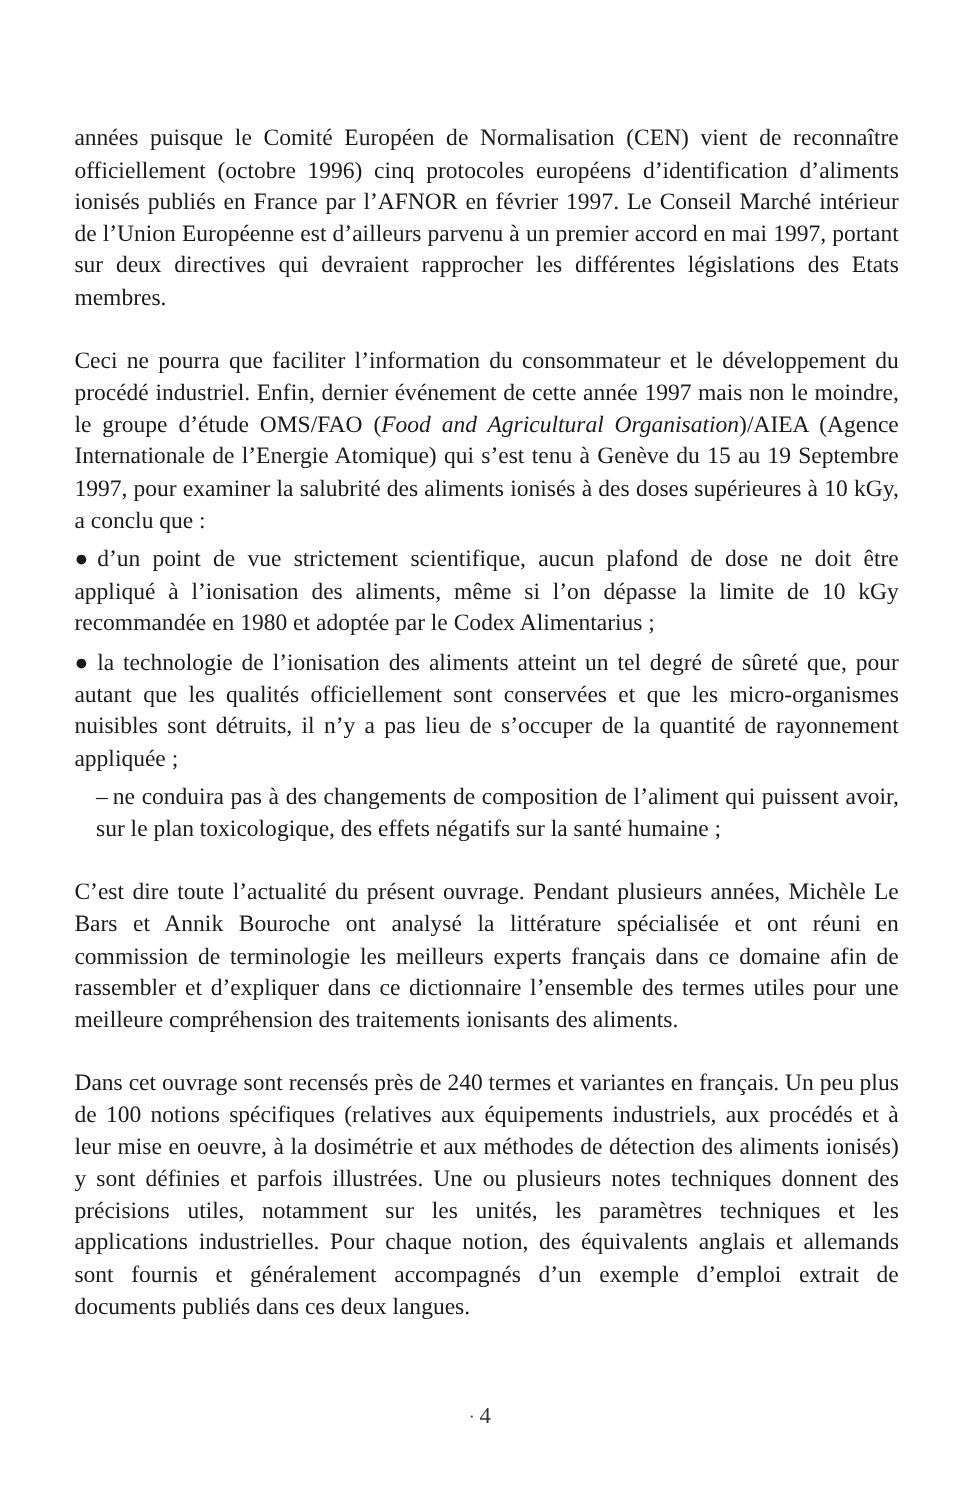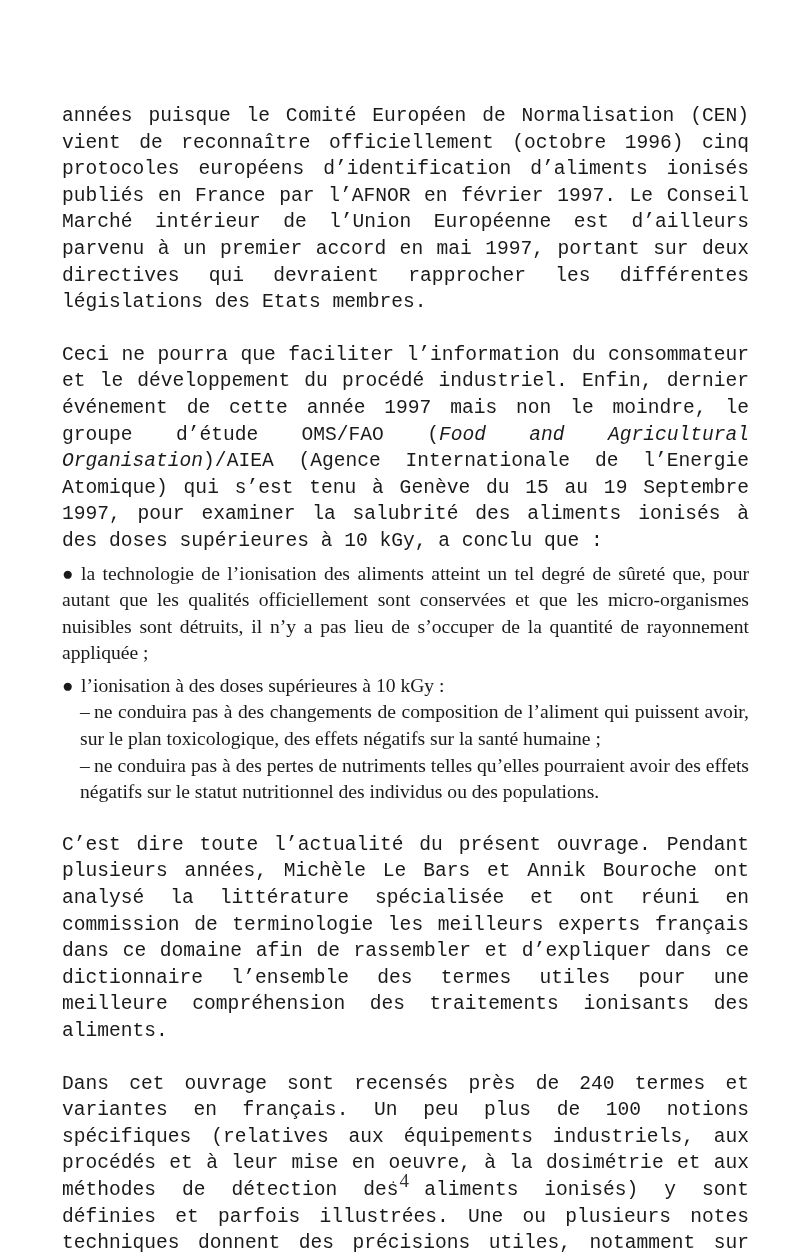--- a/index.html
+++ b/index.html
@@ -21,21 +21,21 @@
     top: 103px;
     width: 687px;
   }
   p, .item, .sub {
     margin: 0;
     font-size: 19.6px;
     line-height: 26.6px;
     text-align: justify;
     hyphens: manual;
   }
-  p.para { margin-bottom: 26px; font-family: Liberation Mono, monospace; }
+  p.para { margin-bottom: 26px; }
   p.para.tight { margin-bottom: 6px; }
   .item {
     position: relative;
     padding-left: 0;
     margin-bottom: 6px;
   }
   .bullet {
     display: inline-block;
     width: 19px;
     font-size: 19px;
@@ -61,32 +61,31 @@
 </style>
 </head>
 <body>
 
 <div class="page">
 
   <p class="para">années puisque le Comité Européen de Normalisation (CEN) vient de reconnaître officiellement (octobre 1996) cinq protocoles européens d’identification d’aliments ionisés publiés en France par l’AFNOR en février 1997. Le Conseil Marché intérieur de l’Union Européenne est d’ailleurs parvenu à un premier accord en mai 1997, portant sur deux directives qui devraient rapprocher les différentes législations des Etats membres.</p>
 
   <p class="para tight"><span>Ceci ne pourra que faciliter l’information du consommateur et le développement du procédé industriel. Enfin, dernier événement de cette année 1997 mais non le moindre, le groupe d’étude OMS/FAO (</span><em>Food and Agricultural Organisation</em><span>)/AIEA (Agence Internationale de l’Energie Atomique) qui s’est tenu à Genève du 15 au 19 Septembre 1997, pour examiner la salubrité des aliments ionisés à des doses supérieures à 10 kGy, a conclu que :</span></p>
 
+  <div class="item">
+    <span class="bullet">●</span><span>d’un point de vue strictement scientifique, aucun plafond de dose ne doit être appliqué à l’ionisation des aliments, même si l’on dépasse la limite de 10 kGy recommandée en 1980 et adoptée par le Codex Alimentarius ;</span>
+  </div>
 
   <div class="item">
     <span class="bullet">●</span><span>la technologie de l’ionisation des aliments atteint un tel degré de sûreté que, pour autant que les qualités officiellement sont conservées et que les micro-organismes nuisibles sont détruits, il n’y a pas lieu de s’occuper de la quantité de rayonnement appliquée ;</span>
   </div>
 
-  <div class="item" style="margin-bottom:0">
-    <span class="bullet">●</span><span>l’ionisation à des doses supérieures à 10 kGy :</span>
-  </div>
 
   <div class="subs">
     <p class="sub"><span class="dash">–</span><span>ne conduira pas à des changements de composition de l’aliment qui puissent avoir, sur le plan toxicologique, des effets négatifs sur la santé humaine ;</span></p>
-    <p class="sub"><span class="dash">–</span><span>ne conduira pas à des pertes de nutriments telles qu’elles pourraient avoir des effets négatifs sur le statut nutritionnel des individus ou des populations.</span></p>
   </div>
 
   <p class="para">C’est dire toute l’actualité du présent ouvrage. Pendant plusieurs années, Michèle Le Bars et Annik Bouroche ont analysé la littérature spécialisée et ont réuni en commission de terminologie les meilleurs experts français dans ce domaine afin de rassembler et d’expliquer dans ce dictionnaire l’ensemble des termes utiles pour une meilleure compréhension des traitements ionisants des aliments.</p>
 
   <p class="para">Dans cet ouvrage sont recensés près de 240 termes et variantes en français. Un peu plus de 100 notions spécifiques (relatives aux équipements industriels, aux procédés et à leur mise en oeuvre, à la dosimétrie et aux méthodes de détection des aliments ionisés) y sont définies et parfois illustrées. Une ou plusieurs notes techniques donnent des précisions utiles, notamment sur les unités, les paramètres techniques et les applications industrielles. Pour chaque notion, des équivalents anglais et allemands sont fournis et généralement accompagnés d’un exemple d’emploi extrait de documents publiés dans ces deux langues.</p>
 
 </div>
 
 <div class="folio">
   <span class="dot">·</span><span>4</span>

